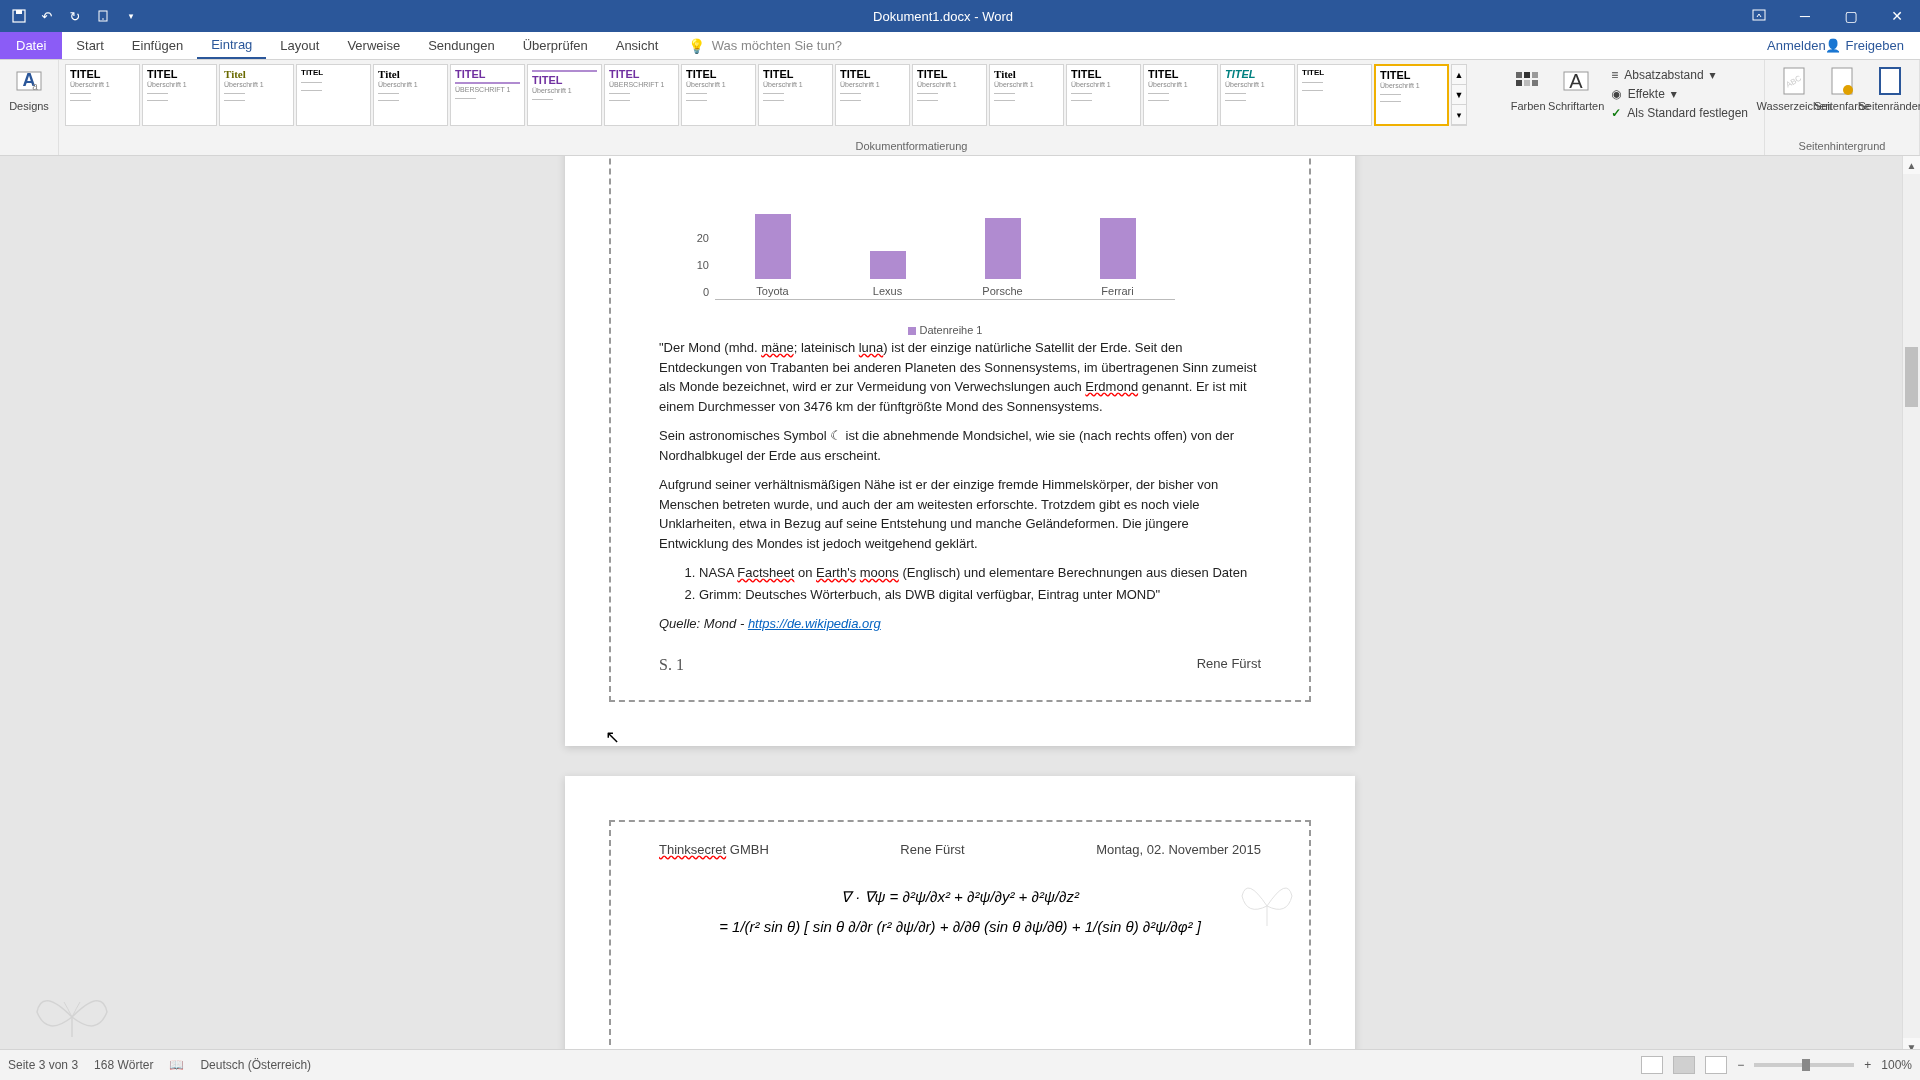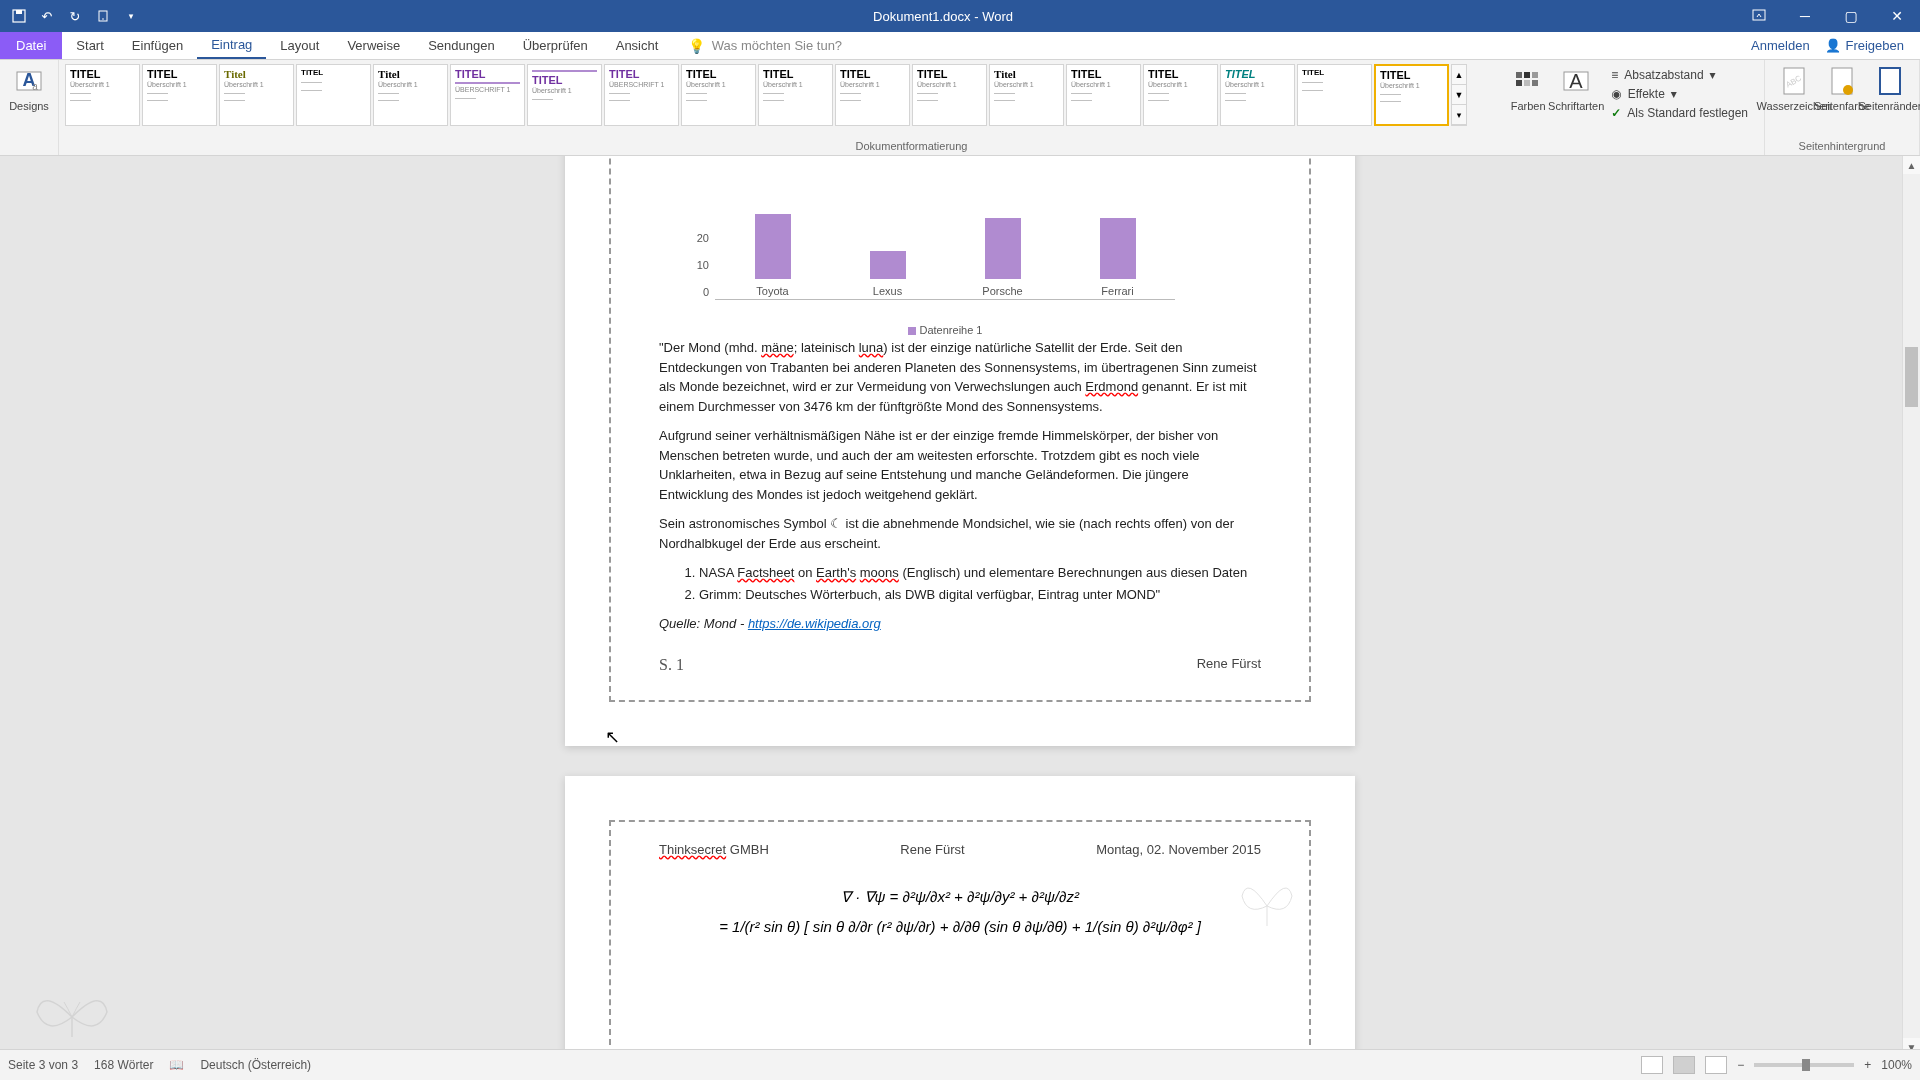--- a/index.html
+++ b/index.html
@@ -13,21 +13,21 @@
 .win-controls { display: flex; }
 .win-btn { width: 46px; height: 32px; display: flex; align-items: center; justify-content: center; color: #fff; font-size: 14px; }
 
 
 .tabs-row { height: 28px; background: #fff; display: flex; align-items: stretch; border-bottom: 1px solid #d4d4d4; font-size: 13px; }
 .tab-file { background: #8b5cf6; color: #fff; padding: 0 16px; display: flex; align-items: center; }
 .tab { padding: 0 14px; display: flex; align-items: center; color: #444; cursor: pointer; }
 .tab.active { color: #2b579a; border-bottom: 2px solid #2b579a; font-weight: 400; }
 .tellme { display: flex; align-items: center; color: #888; margin-left: 16px; gap: 6px; }
 .tellme .bulb { color: #c9a800; font-size: 14px; }
-.tabs-right { margin-left: auto; display: flex; align-items: center; gap: 16px; padding-right: 16px; color: #2b579a; }
+.tabs-right { margin-left: auto; display: flex; align-items: center; padding-right: 16px; color: #2b579a; }
 
 
 .ribbon { height: 96px; background: #f3f3f3; border-bottom: 1px solid #d4d4d4; display: flex; }
 .ribbon-group { border-right: 1px solid #e0e0e0; display: flex; flex-direction: column; padding: 2px 6px 0; }
 .ribbon-group .group-body { flex: 1; display: flex; align-items: flex-start; gap: 2px; }
 .ribbon-group .group-label { font-size: 11px; color: #666; text-align: center; padding: 2px 0 3px; }
 .big-btn { width: 46px; display: flex; flex-direction: column; align-items: center; gap: 2px; padding: 4px 2px; cursor: pointer; }
 .big-btn .icon { width: 32px; height: 32px; display: flex; align-items: center; justify-content: center; font-size: 24px; }
 .big-btn .lbl { font-size: 11px; color: #444; text-align: center; line-height: 1.1; }
 
@@ -346,22 +346,22 @@
             <div class="bar-col">
                 <div class="bar-rect" style="height:61px"></div>
                 <div class="bar-lbl">Ferrari</div>
               </div>
           </div>
           <div class="legend"><span class="sq"></span><span>Datenreihe 1</span></div>
         </div>
 
         <div class="para"><span>"Der Mond (mhd. </span><span class="underline-err">mäne</span><span>; lateinisch </span><span class="underline-err">luna</span><span>) ist der einzige natürliche Satellit der Erde. Seit den Entdeckungen von Trabanten bei anderen Planeten des Sonnensystems, im übertragenen Sinn zumeist als Monde bezeichnet, wird er zur Vermeidung von Verwechslungen auch </span><span class="underline-err">Erdmond</span><span> genannt. Er ist mit einem Durchmesser von 3476 km der fünftgrößte Mond des Sonnensystems.</span></div>
 
+        <div class="para">Sein astronomisches Symbol ☾ ist die abnehmende Mondsichel, wie sie (nach rechts offen) von der Nordhalbkugel der Erde aus erscheint.</div>
         <div class="para">Aufgrund seiner verhältnismäßigen Nähe ist er der einzige fremde Himmelskörper, der bisher von Menschen betreten wurde, und auch der am weitesten erforschte. Trotzdem gibt es noch viele Unklarheiten, etwa in Bezug auf seine Entstehung und manche Geländeformen. Die jüngere Entwicklung des Mondes ist jedoch weitgehend geklärt.</div>
-        <div class="para">Sein astronomisches Symbol ☾ ist die abnehmende Mondsichel, wie sie (nach rechts offen) von der Nordhalbkugel der Erde aus erscheint.</div>
 
         <ol class="ol">
           <li><span>NASA </span><span class="underline-err">Factsheet</span><span> on </span><span class="underline-err">Earth's</span><span> </span><span class="underline-err">moons</span><span> (Englisch) und elementare Berechnungen aus diesen Daten</span></li>
           <li>Grimm: Deutsches Wörterbuch, als DWB digital verfügbar, Eintrag unter MOND"</li>
         </ol>
 
         <div class="para italic"><span>Quelle: Mond - </span><a class="link">https://de.wikipedia.org</a></div>
       </div>
       <div class="footer-row">
         <span style="font-family:serif;font-size:16px;color:#555">S. 1</span>

